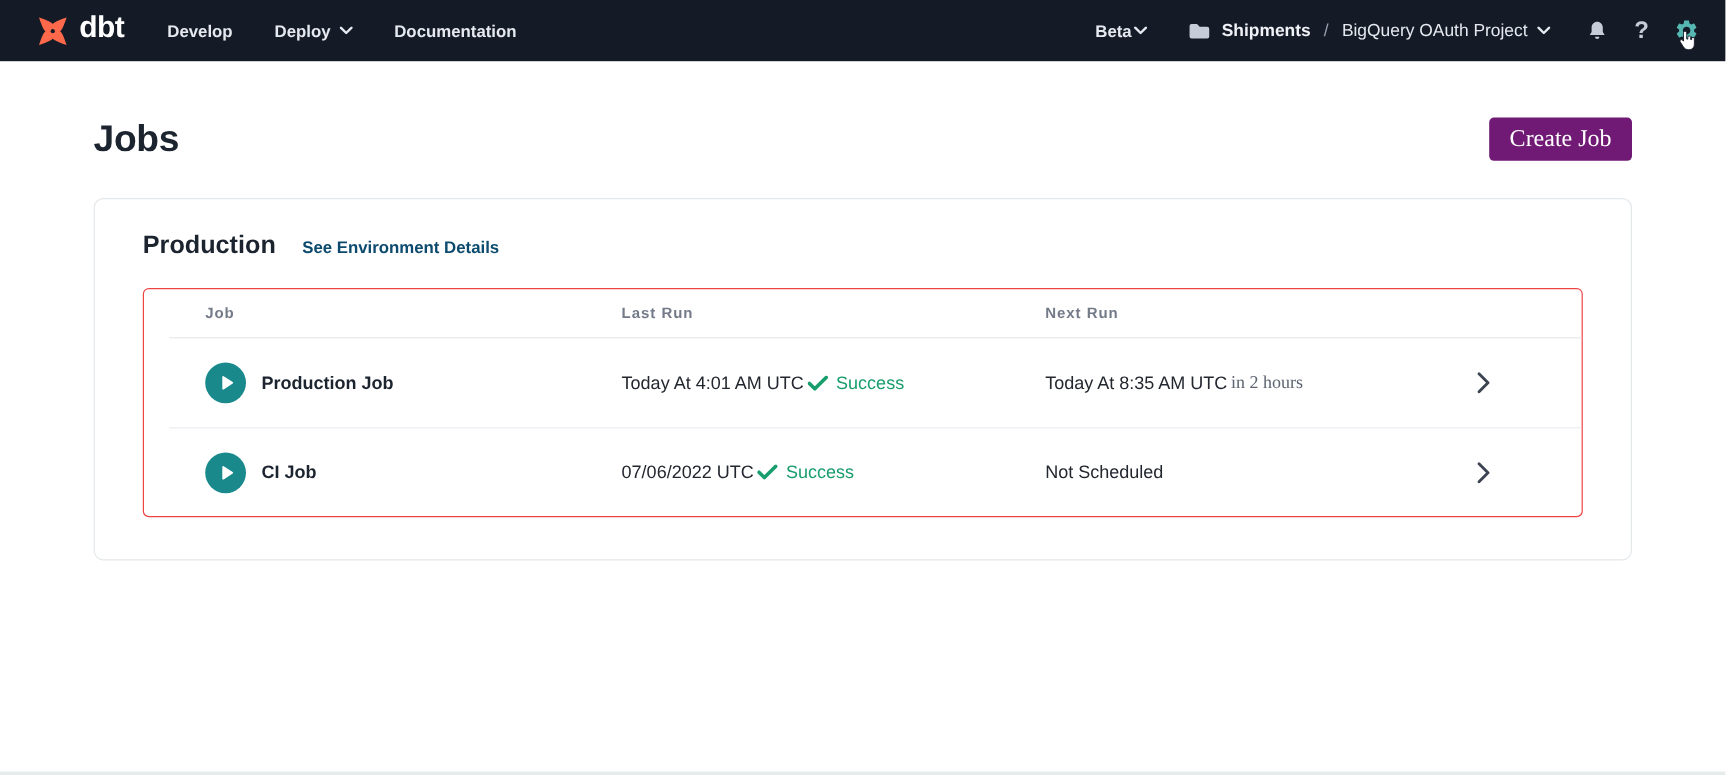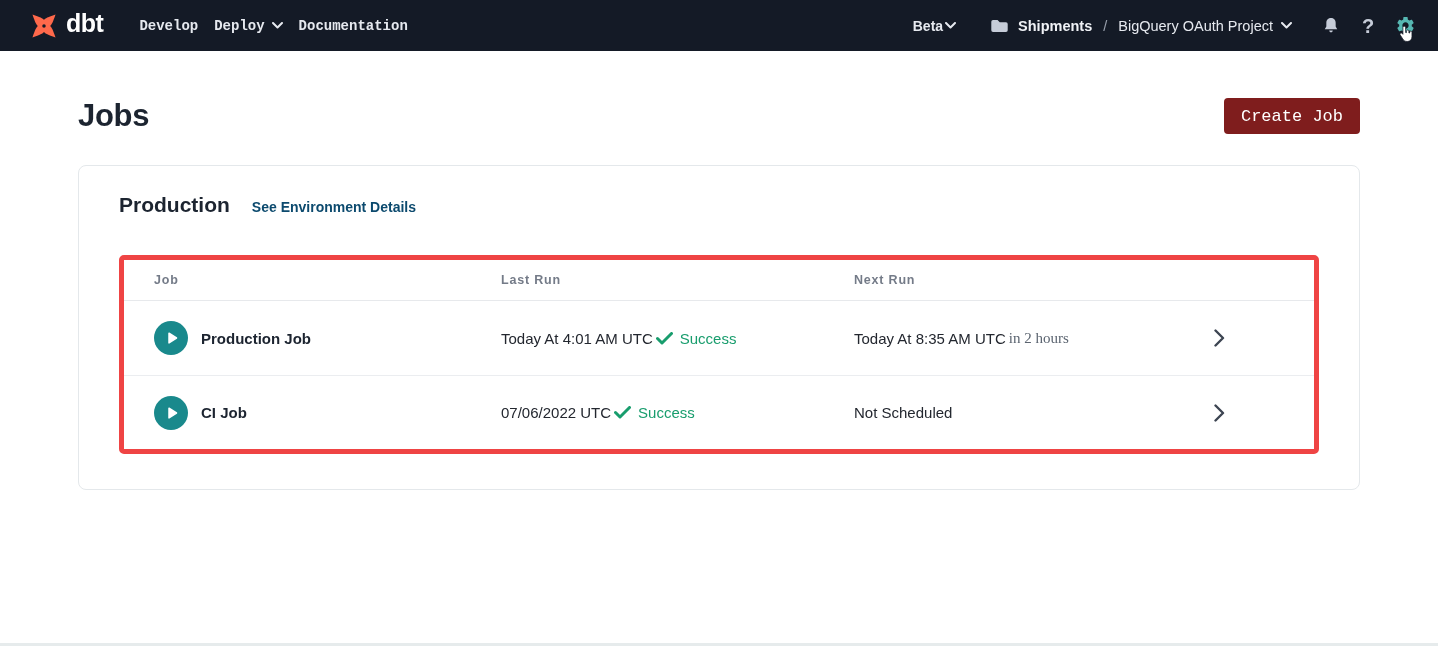--- a/index.html
+++ b/index.html
@@ -5,53 +5,53 @@
   * { margin:0; padding:0; box-sizing:border-box; }
   html,body { width:1438px; height:646px; overflow:hidden; background:#ffffff;
     font-family:"Liberation Sans", sans-serif; position:relative; }
 
   
   .topnav { height:51px; background:#141a26; display:flex; align-items:center;
     padding:0 22px 0 28px; color:#e6e9ef; }
   .logo-wrap { display:flex; align-items:center; gap:6px; margin-right:36px; }
   .logo-mark { width:32px; height:32px; display:block; }
   .logo-text { font-size:25px; font-weight:700; color:#ffffff; letter-spacing:-0.5px; line-height:1; padding-bottom:4px;}
-  .nav-links { display:flex; align-items:center; gap:16px;font-family:Liberation Mono, monospace; }
+  .nav-links { display:flex; align-items:center; gap:35px; }
   .nav-link { font-size:14px; font-weight:600; color:#e6e9ef; cursor:pointer;
     display:flex; align-items:center; gap:7px; }
   .caret { width:11px; height:7px; display:block; }
   .nav-right { margin-left:auto; display:flex; align-items:center; }
   .beta { font-size:14px; font-weight:600; display:flex; align-items:center; gap:2px; margin-right:34px; cursor:pointer; }
   .crumb { display:flex; align-items:center; gap:9px; font-size:14.5px; margin-right:28px; }
   .folder-ic { width:19px; height:16px; display:block; }
   .crumb-account { font-weight:700; color:#f0f2f6; cursor:pointer; }
   .crumb-sep { color:#9aa1ae; font-weight:400; padding:0 2px; }
   .crumb-project { font-weight:400; color:#e6e9ef; cursor:pointer; display:flex; align-items:center; gap:8px; }
   .nav-icons { display:flex; align-items:center; gap:15px; }
   .icon-btn { width:22px; height:22px; display:flex; align-items:center; justify-content:center; cursor:pointer; }
   .qmark { font-size:20px; font-weight:800; color:#c6ccd8; line-height:1; }
   .gear-wrap { position:relative; }
   .cursor-hand { position:absolute; left:5px; top:10px; width:15px; height:18px; }
 
   
   .page-head { display:flex; align-items:center; justify-content:space-between;
     padding:0 78px; margin-top:47px; }
   .page-title { font-size:31px; font-weight:700; color:#1c2430; letter-spacing:-0.3px; }
-  .btn-primary { background:#7f1d1d; color:#ffffff; border:none; border-radius:4px;
-    height:36px; padding:0 17px; font-size:17px; font-weight:400;
-    font-family:Liberation Mono, monospace; cursor:pointer; }
+  .btn-primary { background:#701a75; color:#ffffff; border:none; border-radius:4px;
+    height:36px; padding:0 17px; font-size:20px; font-weight:400;
+    font-family:Liberation Serif, serif; cursor:pointer; }
 
   
   .card { margin:31px 78px 0 78px; border:1px solid #e4e8eb; border-radius:8px;
     background:#fff; padding:27px 40px 35px 40px; }
   .card-head { display:flex; align-items:baseline; gap:22px; }
   .env-title { font-size:21px; font-weight:700; color:#1c2430; }
   .env-link { font-size:14px; font-weight:700; color:#0c4a6e; cursor:pointer; text-decoration:none; }
 
-  .jobs-table { margin-top:38px; border:5px solid #ef4444; border-radius:5px; overflow:hidden; }
+  .jobs-table { margin-top:23px; border:1px solid #ef4444; border-radius:5px; overflow:hidden;padding-left:21px; }
   .t-grid { display:grid; grid-template-columns:347px 353px 360px 1fr; align-items:center; padding:0 30px; }
   .t-head { height:41px; border-bottom:1px solid #e7e9ec; }
   .t-head .th { font-size:12.5px; font-weight:600; color:#747b88; letter-spacing:0.8px; }
   .t-row { height:74px; cursor:pointer; }
   .t-row + .t-row { border-top:1px solid #ebedf0; }
 
   .job-cell { display:flex; align-items:center; gap:13px; }
   .play-btn { width:34px; height:34px; border-radius:50%; background:#19898c;
     display:flex; align-items:center; justify-content:center; flex:0 0 auto; cursor:pointer; }
   .play-btn svg { width:18px; height:18px; display:block; margin-left:2px; }

